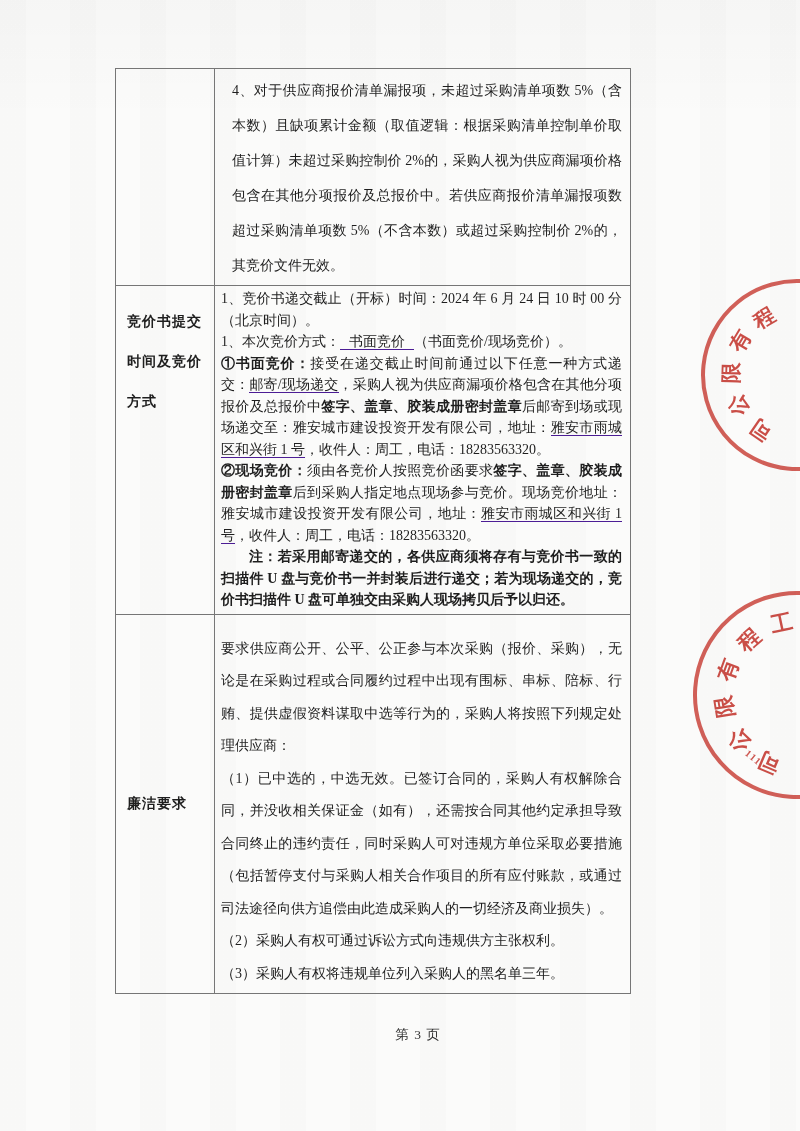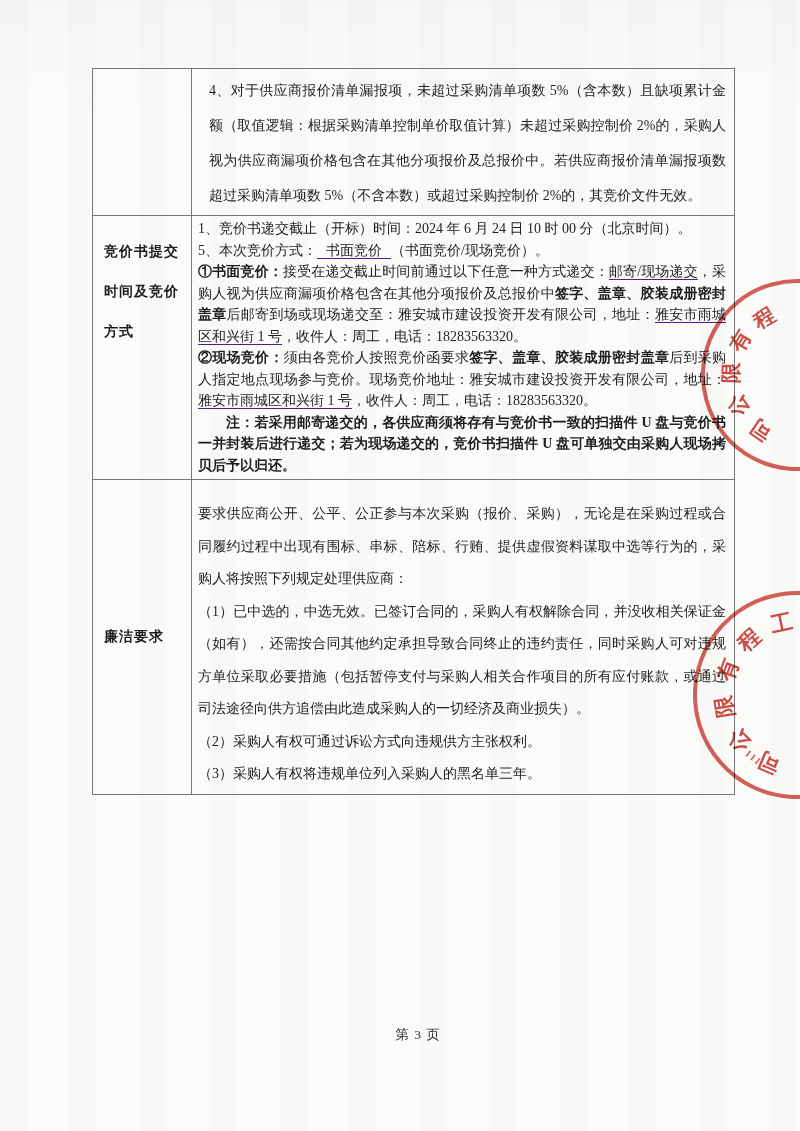--- a/index.html
+++ b/index.html
@@ -13,22 +13,22 @@
     font-family:"Liberation Serif","DejaVu Serif",serif;
     color:#1e1e1e;
   }
   .page::before{ 
     content:""; position:absolute; inset:0; pointer-events:none;
     background:
       repeating-linear-gradient(90deg, rgba(0,0,0,0.013) 0 26px, rgba(0,0,0,0) 26px 70px),
       linear-gradient(180deg, rgba(0,0,0,0.02), rgba(0,0,0,0) 120px);
   }
   table.doc {
-    position:absolute; left:92px; top:68px;
-    width:643px; table-layout:fixed;
+    position:absolute; left:115px; top:68px;
+    width:516px; table-layout:fixed;
     border-collapse:collapse;
   }
   table.doc col.c-label { width:99px; }
   table.doc td {
     border:1px solid #767676;
     vertical-align:top;
     font-size:14px;
   }
   td.lbl {
     font-weight:bold; font-size:16px;
@@ -105,21 +105,21 @@
         <td class="lbl"></td>
         <td class="cnt">
           <p class="para">4、对于供应商报价清单漏报项，未超过采购清单项数 5%（含本数）且缺项累计金额（取值逻辑：根据采购清单控制单价取值计算）未超过采购控制价 2%的，采购人视为供应商漏项价格包含在其他分项报价及总报价中。若供应商报价清单漏报项数超过采购清单项数 5%（不含本数）或超过采购控制价 2%的，其竞价文件无效。</p>
         </td>
       </tr>
 
       <tr class="r1">
         <td class="lbl">竞价书提交时间及竞价方式</td>
         <td class="cnt">
           <p class="para">1、竞价书递交截止（开标）时间：2024 年 6 月 24 日 10 时 00 分（北京时间）。</p>
-          <p class="para"><span>5、本次竞价方式：</span><span class="u pad">书面竞价</span><span>（书面竞价/现场竞价）。</span></p>
+          <p class="para"><span>1、本次竞价方式：</span><span class="u pad">书面竞价</span><span>（书面竞价/现场竞价）。</span></p>
           <p class="para"><span class="b">①书面竞价：</span><span>接受在递交截止时间前通过以下任意一种方式递交：</span><span class="u">邮寄/现场递交</span><span>，采购人视为供应商漏项价格包含在其他分项报价及总报价中</span><span class="b">签字、盖章、胶装成册密封盖章</span><span>后邮寄到场或现场递交至：雅安城市建设投资开发有限公司，地址：</span><span class="u">雅安市雨城区和兴街 1 号</span><span>，收件人：周工，电话：18283563320。</span></p>
           <p class="para"><span class="b">②现场竞价：</span><span>须由各竞价人按照竞价函要求</span><span class="b">签字、盖章、胶装成册密封盖章</span><span>后到采购人指定地点现场参与竞价。现场竞价地址：雅安城市建设投资开发有限公司，地址：</span><span class="u">雅安市雨城区和兴街 1 号</span><span>，收件人：周工，电话：18283563320。</span></p>
           <p class="para b indent">注：若采用邮寄递交的，各供应商须将存有与竞价书一致的扫描件 U 盘与竞价书一并封装后进行递交；若为现场递交的，竞价书扫描件 U 盘可单独交由采购人现场拷贝后予以归还。</p>
         </td>
       </tr>
 
 
 
       <tr class="r4">
         <td class="lbl vmid">廉洁要求</td>

